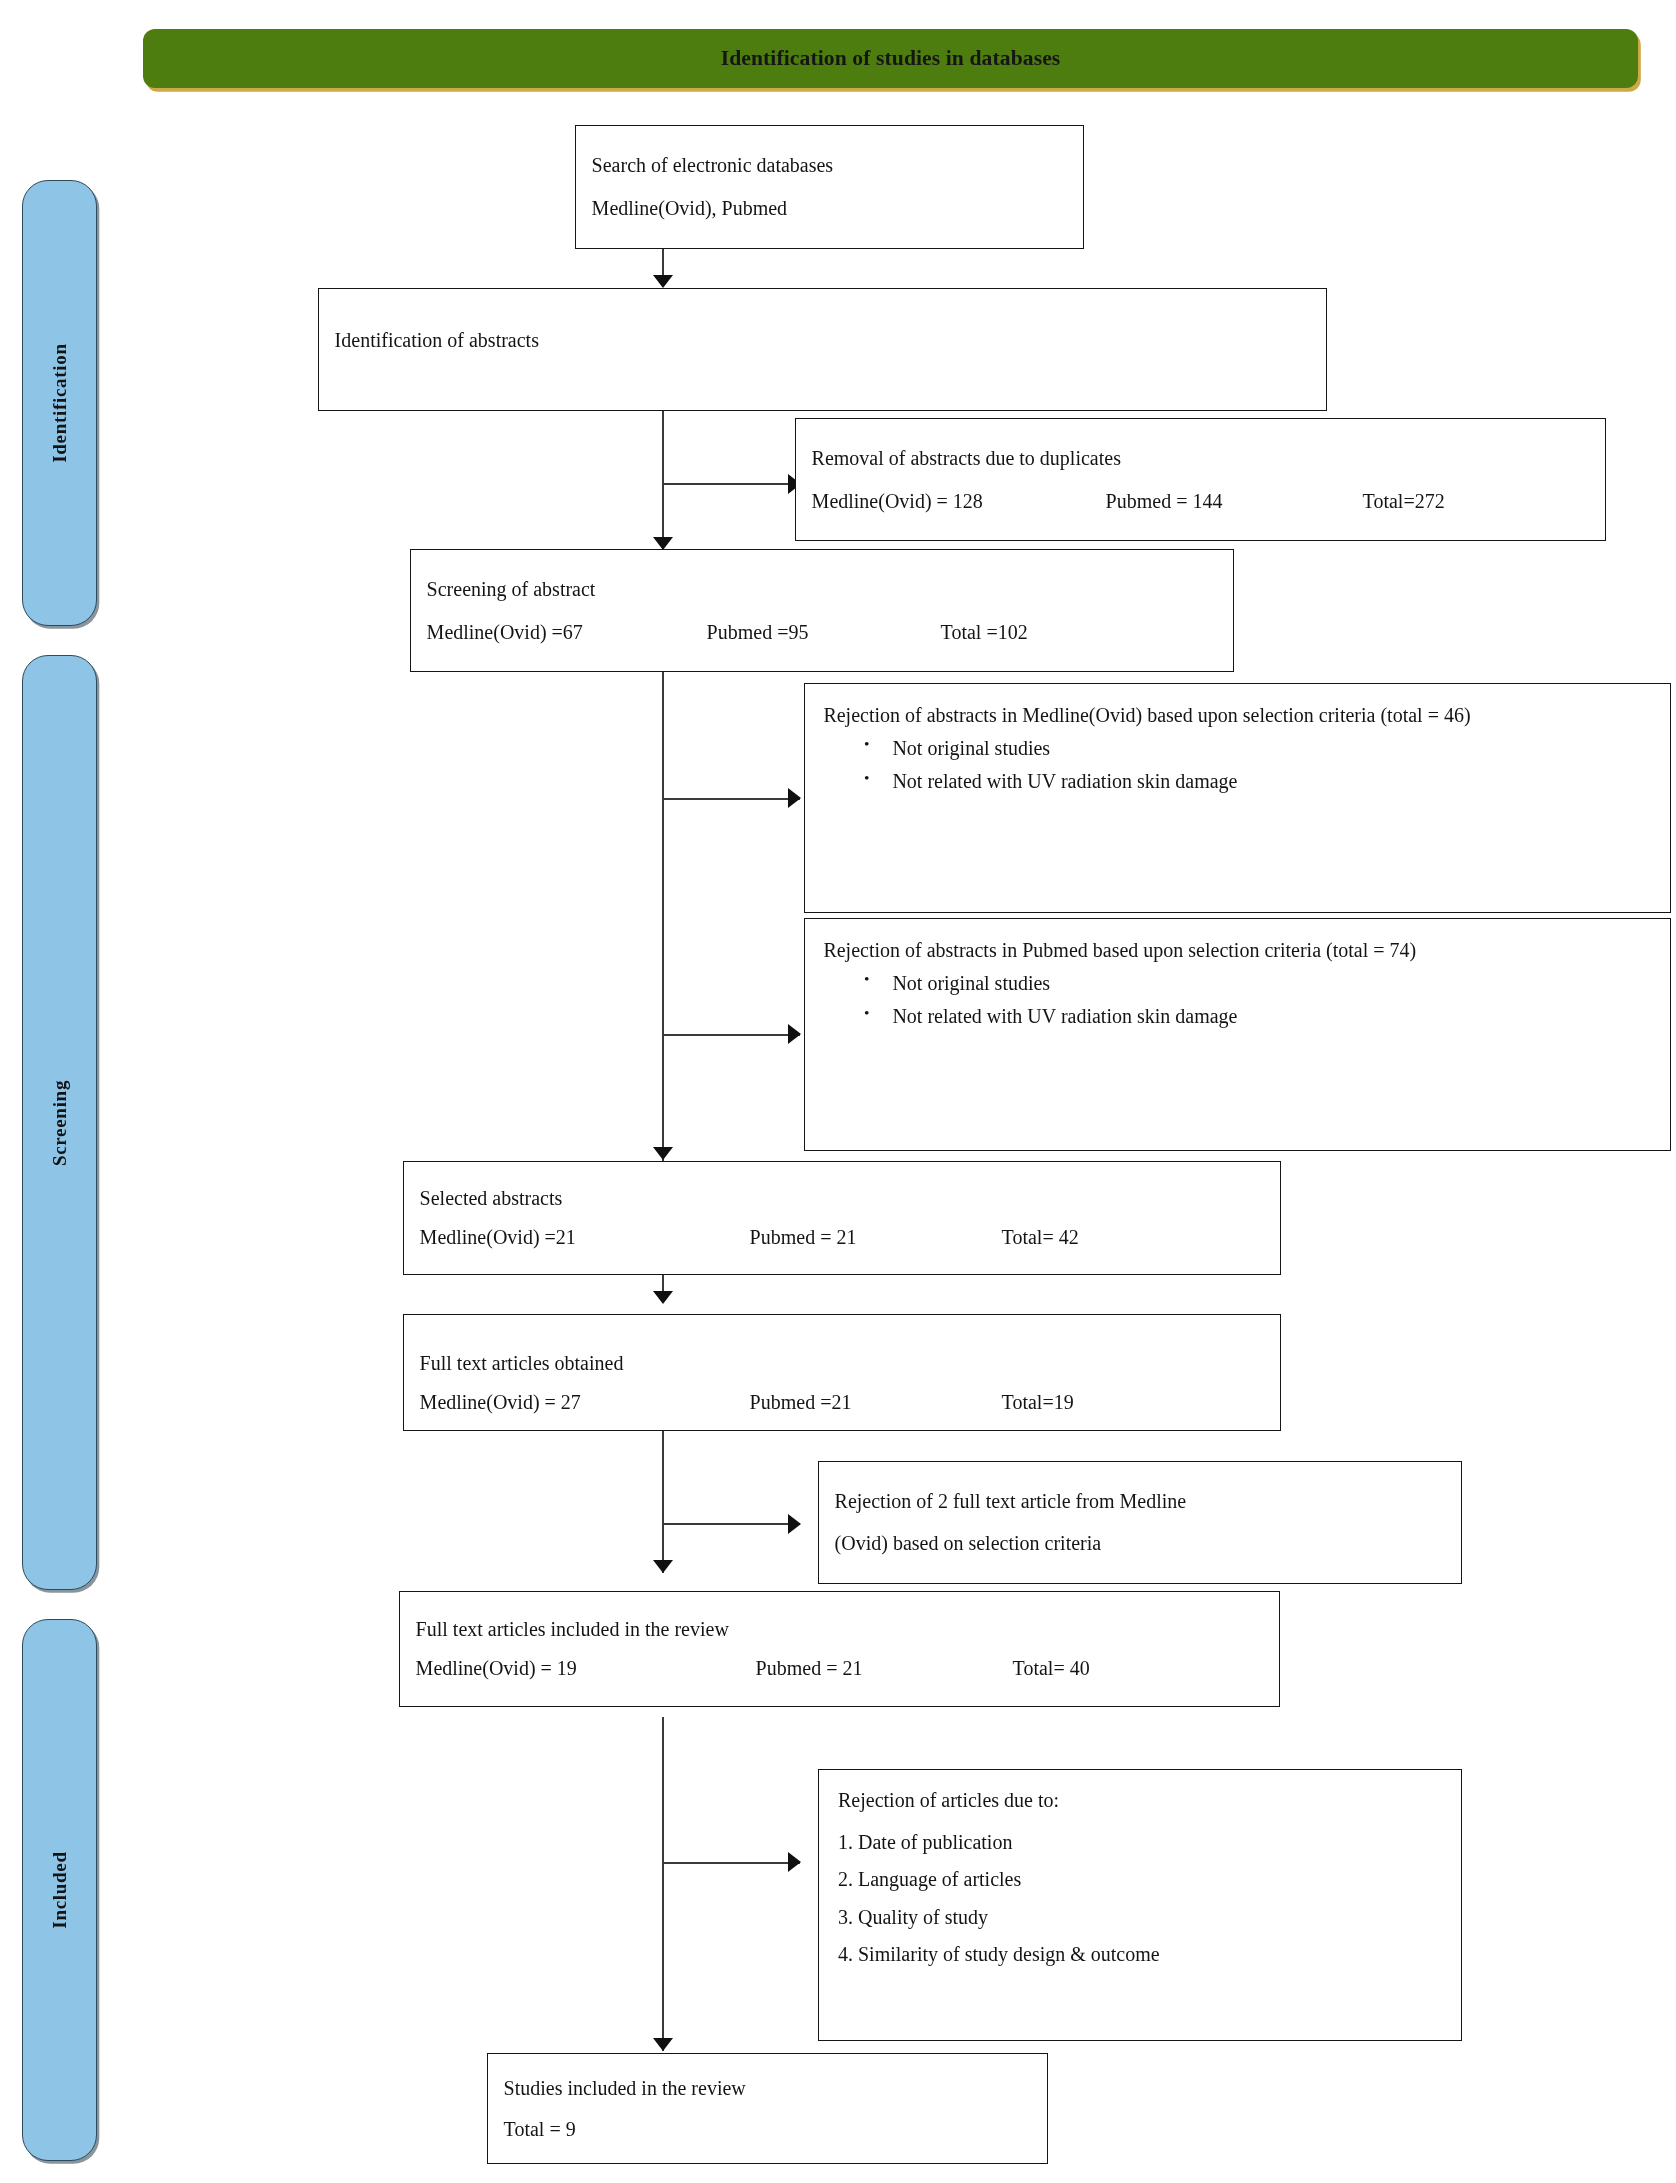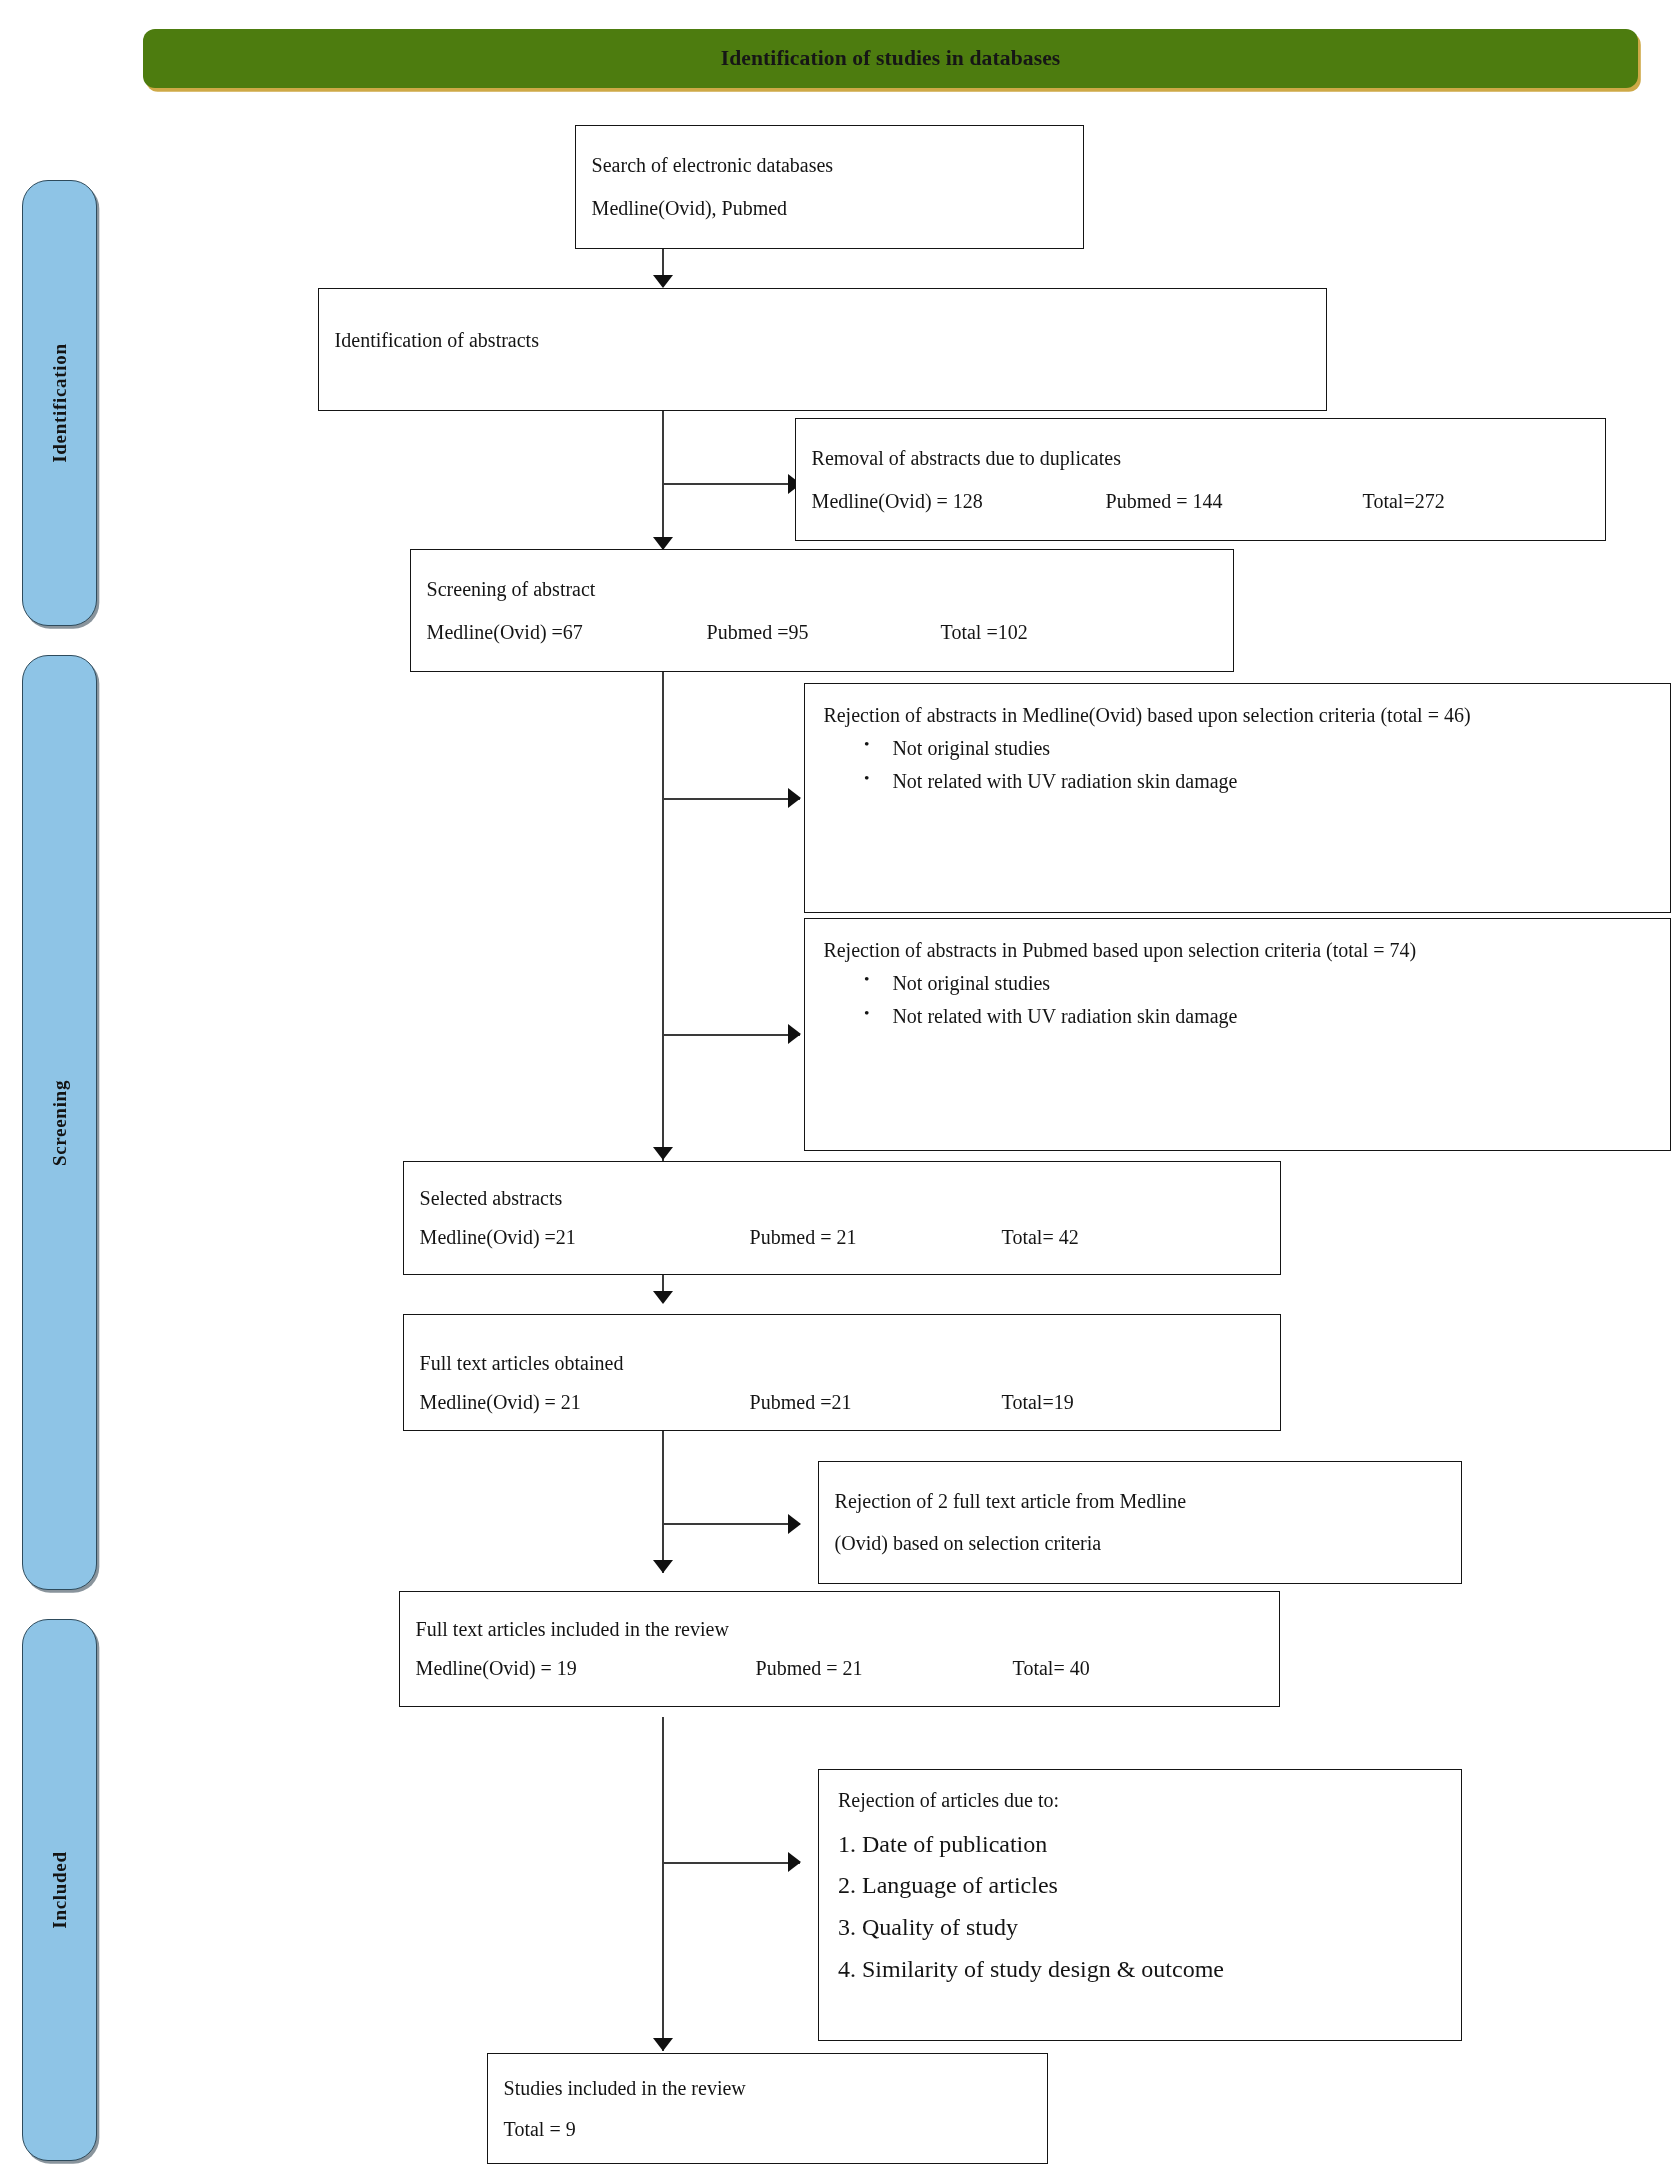--- a/index.html
+++ b/index.html
@@ -104,21 +104,21 @@
     left: -28.5px;
     top: -0.9px;
     font-size: 15.6px;
   }
   ol.numbered {
     margin: 0;
     padding: 0;
     list-style: none;
   }
   ol.numbered li {
-    font-size: 24px;
+    font-size: 20px;
     line-height: 1.05;
     margin-bottom: 16.5px;
     color: #141414;
     white-space: nowrap;
   }
 
   .justified {
     text-align: justify;
     text-align-last: left;
   }
@@ -246,21 +246,21 @@
     <div class="row-3">
       <span class="box-line" style="width:330px;">Medline(Ovid) =21</span>
       <span class="box-line" style="width:252px;">Pubmed = 21</span>
       <span class="box-line">Total= 42</span>
     </div>
   </div>
 
   <div class="box" style="left:403px;top:1314px;width:878px;height:117px;display:flex;flex-direction:column;justify-content:center;">
     <div class="box-line" style="margin-bottom:14.7px;margin-top:20px;">Full text articles obtained</div>
     <div class="row-3">
-      <span class="box-line" style="width:330px;">Medline(Ovid) = 21</span>
+      <span class="box-line" style="width:330px;">Medline(Ovid) = 27</span>
       <span class="box-line" style="width:252px;">Pubmed =21</span>
       <span class="box-line">Total=19</span>
     </div>
   </div>
 
   <div class="box" style="left:818px;top:1461px;width:644px;height:123px;display:flex;flex-direction:column;justify-content:center;">
     <div class="box-line" style="margin-bottom:17.4px;">Rejection of 2 full text article from Medline</div>
     <div class="box-line">(Ovid) based on selection criteria</div>
   </div>
 

